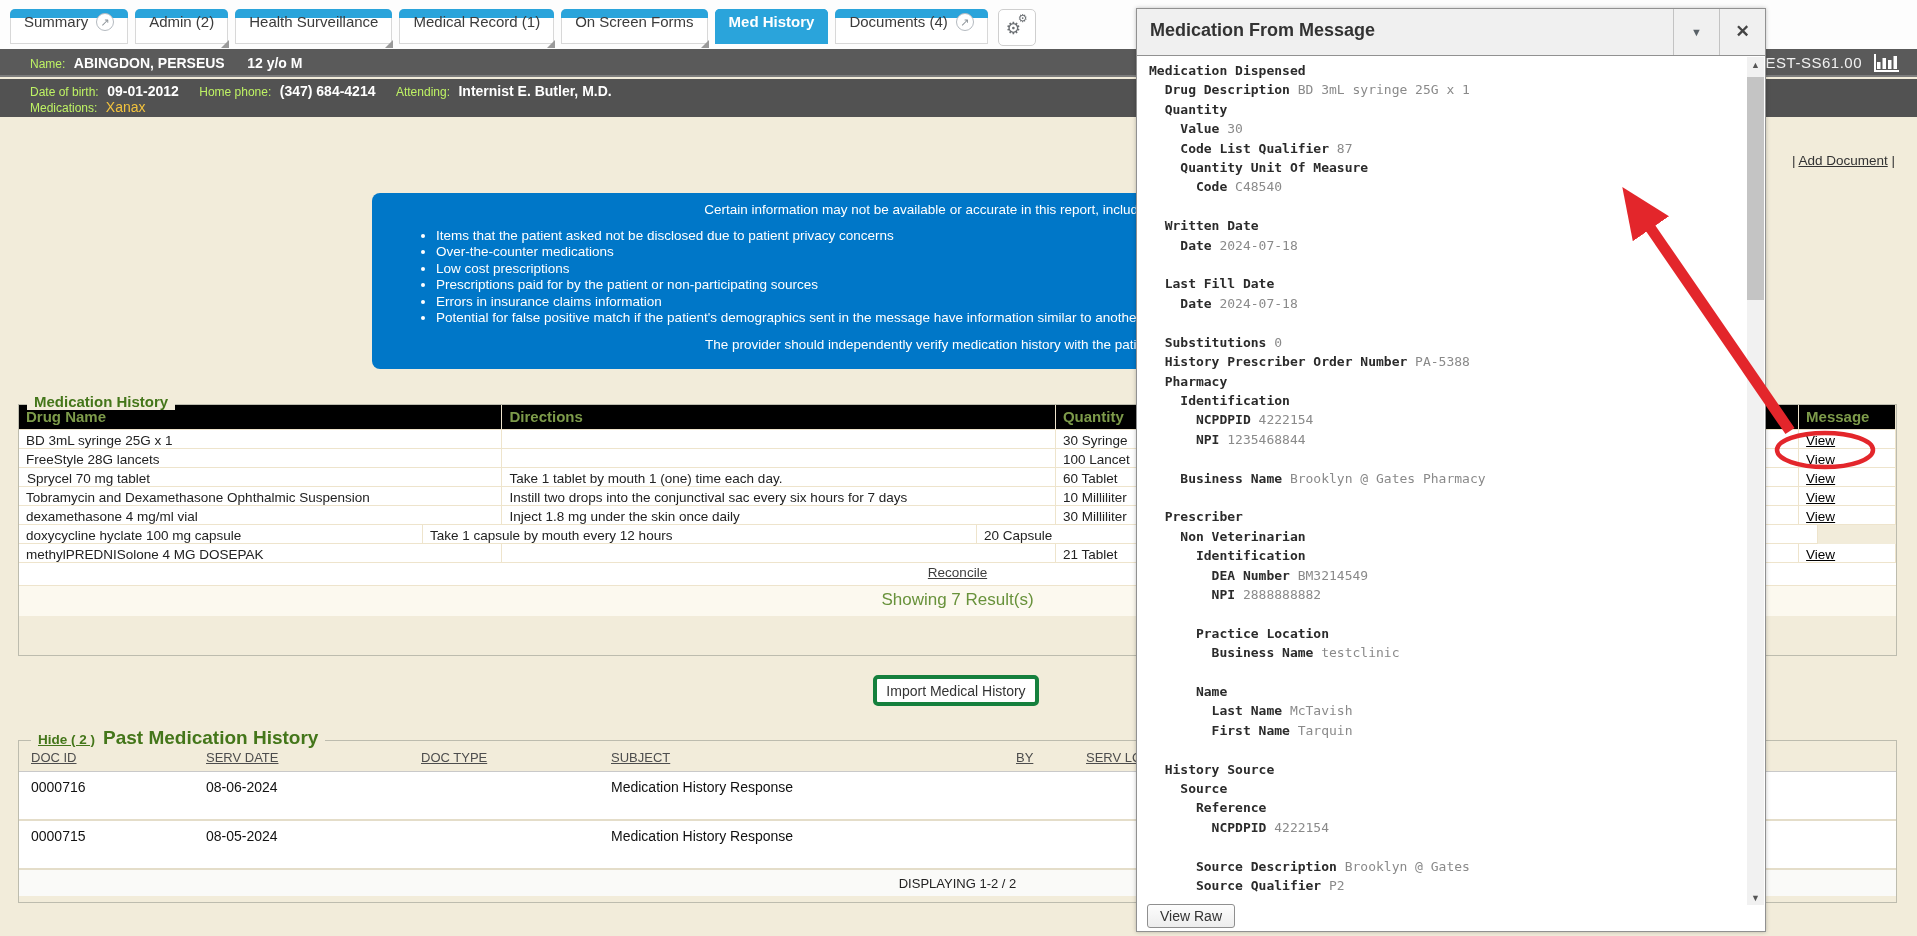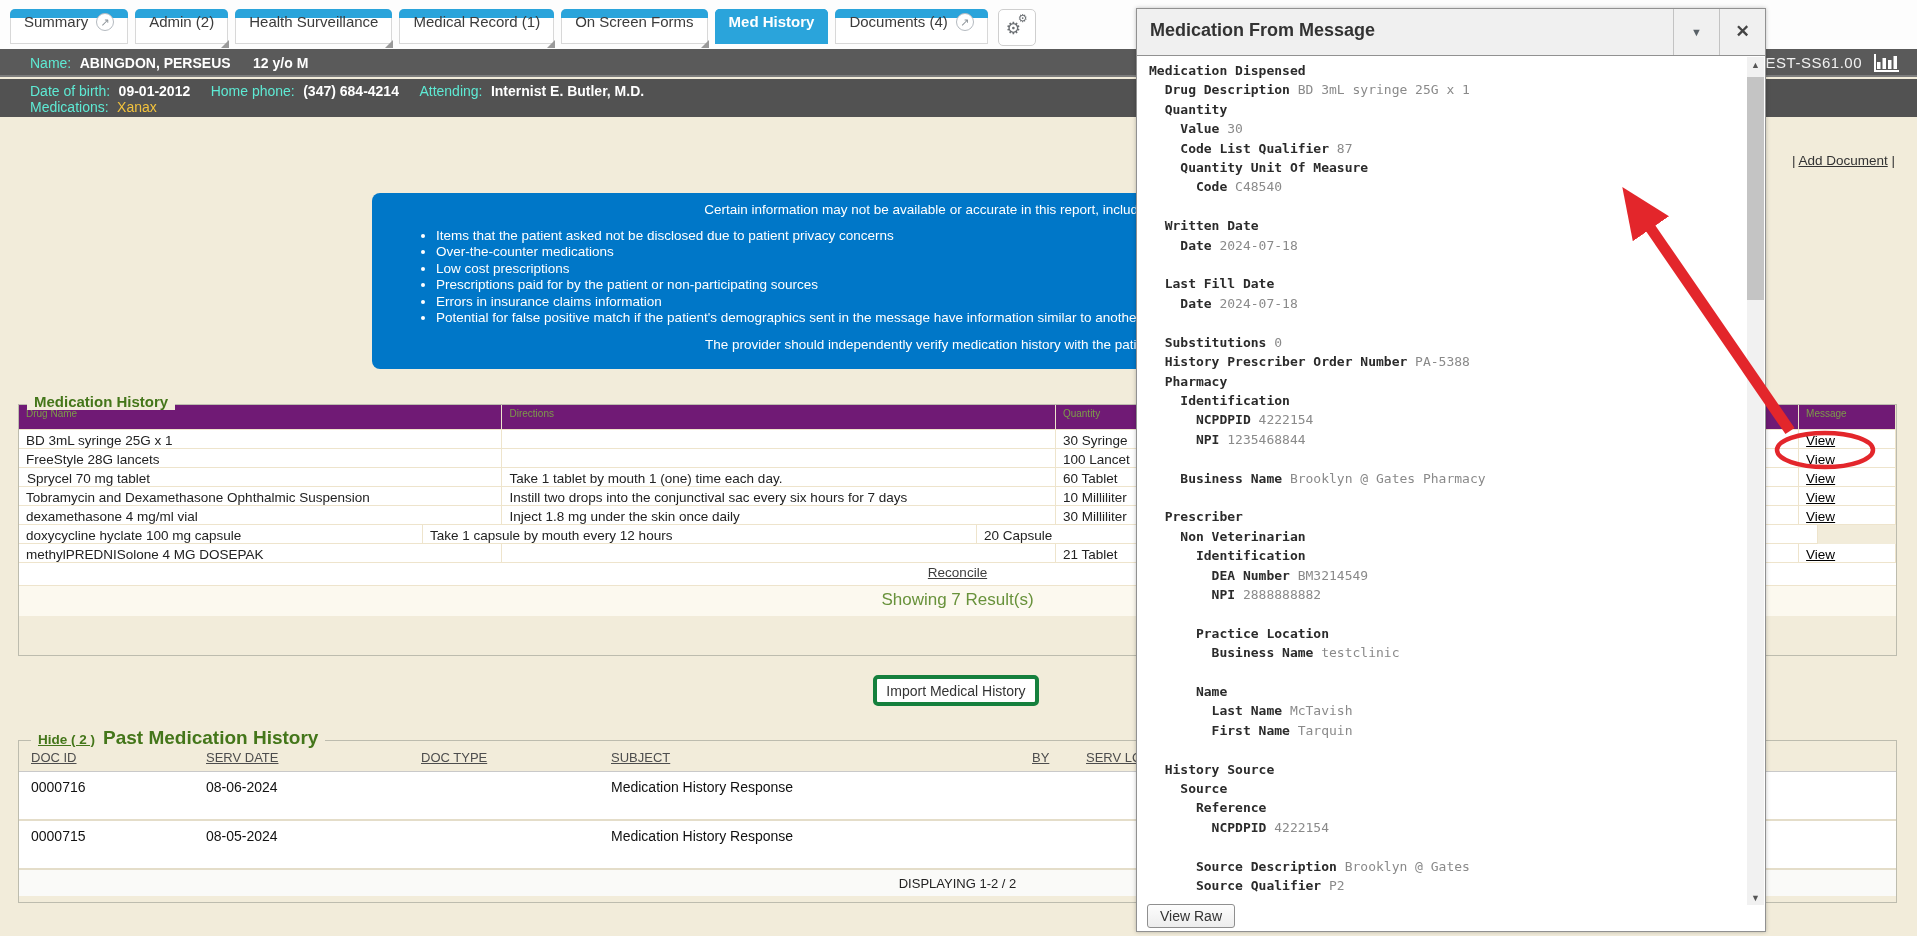--- a/index.html
+++ b/index.html
@@ -24,21 +24,21 @@
          display:inline-block; background:#fff; }
   #gear-btn { position:relative; height:37px; width:38px; background:#fff; border:1px solid #cfcfcf;
          border-radius:5px; margin-left:3px; cursor:pointer; color:#6b6f73; }
   #gear-btn .g1 { position:absolute; left:7px; top:8px; font-size:17px; }
   #gear-btn .g2 { position:absolute; left:19px; top:2px; font-size:11px; }
 
   
   #bar1 { position:absolute; left:0; top:49px; width:1917px; height:28px; background:#5a5a5a;
           border-bottom:2px solid #7c7c7c; color:#fff; }
   #bar2 { position:absolute; left:0; top:79px; width:1917px; height:38px; background:#525252; color:#fff; }
-  .bl { color:#5eead4; font-size:14px; }
+  .bl { color:#bef264; font-size:12px; }
   .bv { color:#fff; font-size:14px; font-weight:bold; }
   #bar1 .row, #bar2 .row { position:absolute; left:30px; white-space:nowrap; }
   #bar1-right { position:absolute; right:18px; top:0; height:26px; display:flex; align-items:center; gap:11px; }
   #sysid { color:#f2f2f2; font-size:15px; letter-spacing:.5px; }
   .vdiv { color:#9f9f9f; font-size:16px; }
   #meds-val { color:#f2c23d; font-size:14px; }
 
   
   #add-doc { position:absolute; right:22px; top:153px; font-size:13.5px; color:#333; }
   #add-doc a { color:#333; text-decoration:underline; cursor:pointer; }
@@ -53,21 +53,21 @@
   .fieldset { position:absolute; border:1px solid #bdbcae; background:transparent; }
   .legend { position:absolute; top:-12px; left:8px; background:#f2ecda; padding:0 7px;
             font-weight:bold; color:#44761a; white-space:nowrap; }
 
   
   #medfs { left:18px; top:404px; width:1879px; height:252px; }
   #medfs .legend { font-size:15px; }
   .mrow { display:flex; width:100%; }
   .mcell { border-right:1px solid #eee4cc; border-bottom:1px solid #eee4cc; padding:3px 0 0 7px;
            font-size:13.5px; color:#222; background:#fff; overflow:hidden; white-space:nowrap; }
-  .mhead .mcell { background:#701a75; color:#7d9b4a; font-size:10px; height:25px; }
+  .mhead .mcell { background:#000000; color:#7d9b4a; font-size:15px; height:25px;font-weight:bold; }
   #reconcile-row { height:23px; background:#fff; text-align:center; border-bottom:1px solid #eee4cc; }
   #reconcile-row a { font-size:13.5px; color:#3d3d3d; text-decoration:underline; cursor:pointer; }
   #showing-row { height:30px; background:#fcf9ef; text-align:center; color:#68923b; font-size:17px;
                  padding-top:4px; }
   #import-btn { position:absolute; left:873px; top:675px; width:166px; height:31px; background:#fff;
                 border:4px solid #15803d; border-radius:5px; font-size:14px; color:#333;
                 font-family:"Liberation Sans",sans-serif; cursor:pointer; }
 
   
   #pastfs { left:18px; top:740px; width:1879px; height:163px; }
@@ -287,21 +287,21 @@
 
   <div id="pastfs" class="fieldset">
     <div class="legend">
       <a id="hide-link">Hide ( 2 )</a><span>Past Medication History</span>
     </div>
     <div class="phead" id="past-head">
         <a style="left: 12px;">DOC ID</a>
         <a style="left: 187px;">SERV DATE</a>
         <a style="left: 402px;">DOC TYPE</a>
         <a style="left: 592px;">SUBJECT</a>
-        <a style="left: 997px; margin-left: 16px;">BY</a>
+        <a style="left: 997px;">BY</a>
         <a style="left: 1067px;">SERV LO</a>
       </div>
     <div id="past-body">
         <div class="prow">
           <span style="left: 12px;">0000716</span>
           <span style="left: 187px;">08-06-2024</span>
           <span style="left: 402px;"></span>
           <span style="left: 592px;">Medication History Response</span>
         </div>
         <div class="prow">

